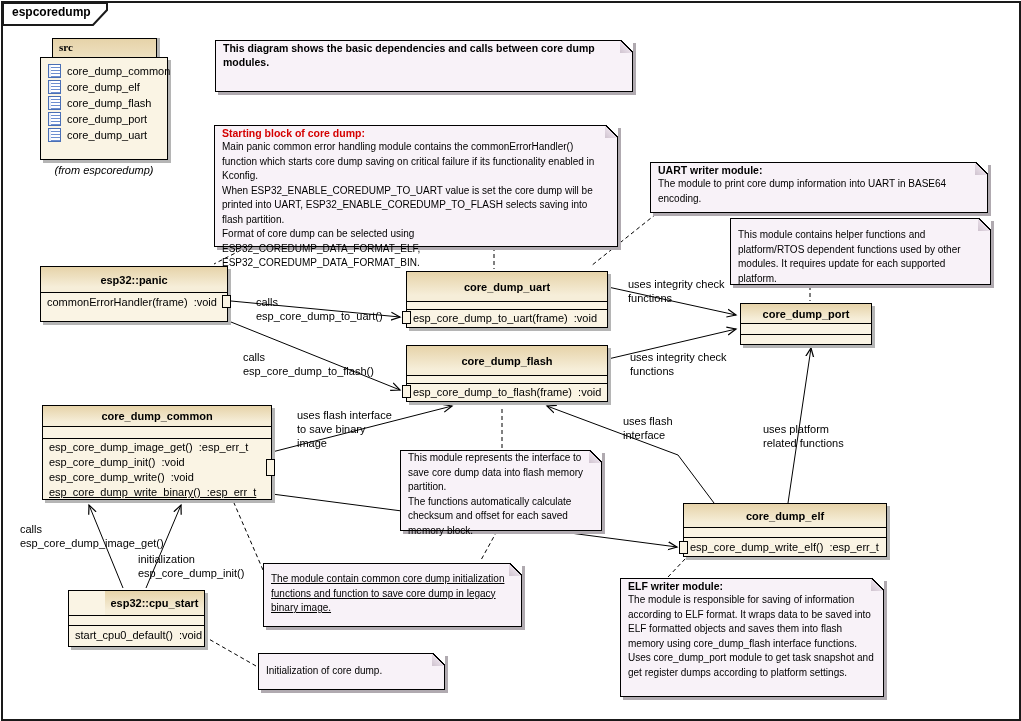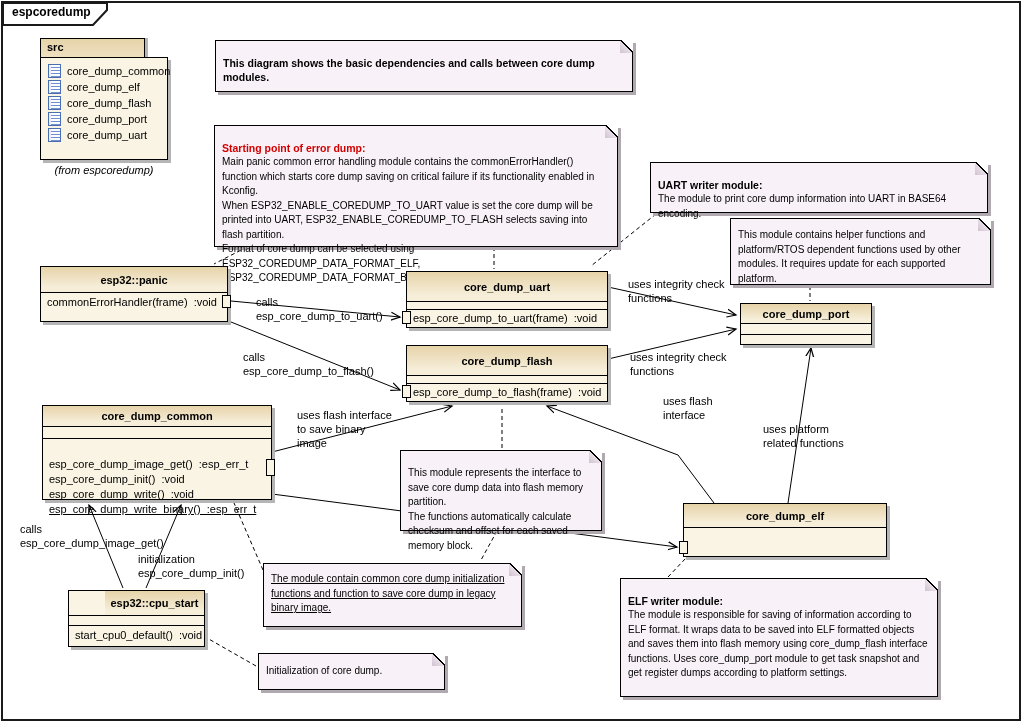--- a/index.html
+++ b/index.html
@@ -18,21 +18,21 @@
   .cls .hd{display:flex;align-items:center;justify-content:center;font-weight:bold;font-size:11px;
            background:linear-gradient(180deg,#e6d3a9 0%,#f6eed9 80%);box-sizing:border-box;}
   .cls .attrs{border-top:1px solid #000;box-sizing:border-box;}
   .cls .ops{border-top:1px solid #000;box-sizing:border-box;padding:2px 0 0 6px;}
   .op{font-size:11px;line-height:15px;white-space:pre;}
   .op.u{text-decoration:underline;}
   
   .port{position:absolute;border:1px solid #000;background:#faf4e4;box-sizing:border-box;z-index:3;}
   
   .note{position:absolute;border:1px solid #000;background:#f8f2f8;
-        box-shadow:3px 3px 0 #b0aab0;box-sizing:border-box;padding:15px 7px;z-index:2;}
+        box-shadow:3px 3px 0 #b0aab0;box-sizing:border-box;padding:0 7px;z-index:2;}
   .note::after{content:"";position:absolute;top:-1px;right:-1px;width:13px;height:13px;
         background:linear-gradient(225deg,#ffffff 0%,#ffffff 44%,#000 44%,#000 52%,#e8dee8 52%,#cfc3cf 100%);}
   .nhead{font-size:10.5px;font-weight:bold;line-height:14px;white-space:pre-line;}
   .nhead.red{color:#d40000;}
   .nbody{font-size:10px;line-height:14.5px;white-space:pre-line;}
   
   .pkg-tab{position:absolute;border:1px solid #000;box-sizing:border-box;
            background:linear-gradient(180deg,#e6d3a9,#f3e9cf);box-shadow:3px 0 0 #b5b5b5;
            font-weight:bold;font-size:11px;padding:2px 0 0 6px;z-index:2;}
   .pkg-body{position:absolute;border:1px solid #000;box-sizing:border-box;background:#faf4e4;
@@ -72,21 +72,21 @@
     <line x1="494" y1="247" x2="494" y2="269" stroke="#000" stroke-width="1" stroke-dasharray="4 3"></line>
     <line x1="656" y1="214" x2="591" y2="266" stroke="#000" stroke-width="1" stroke-dasharray="4 3"></line>
     <line x1="810" y1="286" x2="810" y2="301" stroke="#000" stroke-width="1" stroke-dasharray="4 3"></line>
     <line x1="502" y1="448" x2="502" y2="406" stroke="#000" stroke-width="1" stroke-dasharray="4 3"></line>
     <line x1="497" y1="531" x2="481" y2="560" stroke="#000" stroke-width="1" stroke-dasharray="4 3"></line>
     <line x1="263" y1="570" x2="234" y2="503" stroke="#000" stroke-width="1" stroke-dasharray="4 3"></line>
     <line x1="256" y1="666" x2="207" y2="638" stroke="#000" stroke-width="1" stroke-dasharray="4 3"></line>
     <line x1="668" y1="577" x2="686" y2="558" stroke="#000" stroke-width="1" stroke-dasharray="4 3"></line>
   </svg>
 
-  <div class="pkg-tab" style="left:40px;top:38px;width:105px;height:32px;">
+  <div class="pkg-tab" style="left:52px;top:38px;width:105px;height:32px;font-family:Liberation Serif, serif;">
     <span>src</span>
   </div>
   <div class="pkg-body" style="left:40px;top:57px;width:128px;height:103px;">
     <div class="pkg-item">
       <span class="doc-icon"></span>
       <span>core_dump_common</span>
     </div>
     <div class="pkg-item">
       <span class="doc-icon"></span>
       <span>core_dump_elf</span>
@@ -104,21 +104,21 @@
       <span>core_dump_uart</span>
     </div>
   </div>
   <div class="pkg-caption" style="left:44px;top:164px;width:120px;">(from espcoredump)</div>
 
   <div class="note" style="left:215px;top:40px;width:418px;height:52px;">
     <div class="nhead">This diagram shows the basic dependencies and calls between core dump modules.</div>
   </div>
 
   <div class="note" style="left:214px;top:125px;width:404px;height:122px;">
-    <div class="nhead red">Starting point of error dump:</div>
+    <div class="nhead red">Starting block of core dump:</div>
     <div class="nbody">Main panic  common error handling module contains the commonErrorHandler() function which starts core dump saving on critical failure if its functionality enabled in Kconfig.
 When ESP32_ENABLE_COREDUMP_TO_UART value is set the core dump will be printed into UART, ESP32_ENABLE_COREDUMP_TO_FLASH selects saving into flash partition.
 Format of core dump can be selected using ESP32_COREDUMP_DATA_FORMAT_ELF, ESP32_COREDUMP_DATA_FORMAT_BIN.</div>
   </div>
 
   <div class="note" style="left:650px;top:162px;width:338px;height:51px;">
     <div class="nhead">UART writer module:</div>
     <div class="nbody">The module to print core dump information into UART in BASE64 encoding.</div>
   </div>
 
@@ -132,21 +132,21 @@
   </div>
 
   <div class="note" style="left:263px;top:563px;width:259px;height:64px;padding-top:8px;text-decoration:underline;">
     <div class="nbody">The module contain common core dump initialization functions and function to save core dump in legacy binary image.</div>
   </div>
 
   <div class="note" style="left:258px;top:653px;width:187px;height:37px;padding-top:10px;">
     <div class="nbody">Initialization of core dump.</div>
   </div>
 
-  <div class="note" style="left:620px;top:578px;width:318px;height:119px;">
+  <div class="note" style="left:620px;top:578px;width:264px;height:119px;">
     <div class="nhead">ELF writer module:</div>
     <div class="nbody">The module is responsible for saving of information according to ELF format. It wraps data to be saved into ELF formatted objects and saves them into flash memory using core_dump_flash interface functions. Uses core_dump_port module to get task snapshot and get register dumps according to platform settings.</div>
   </div>
 
   <div class="cls" style="left:40px;top:266px;width:188px;height:56px;">
     <div class="hd" style="height:25px;">esp32::panic</div>
     <div class="ops" style="height:33px;">
       <div class="op">commonErrorHandler(frame)  :void</div>
     </div>
   </div>
@@ -163,37 +163,40 @@
     <div class="hd" style="height:29px;">core_dump_flash</div>
     <div class="attrs" style="height:8px;"></div>
     <div class="ops" style="height:18px;padding-top:1px;">
       <div class="op">esp_core_dump_to_flash(frame)  :void</div>
     </div>
   </div>
 
   <div class="cls" style="left:42px;top:405px;width:230px;height:95px;">
     <div class="hd" style="height:20px;">core_dump_common</div>
     <div class="attrs" style="height:12px;"></div>
-    <div class="ops" style="height:61px;padding-top:18px;">
+    <div class="ops" style="height:61px;padding-top:1px;">
       <div class="op">esp_core_dump_image_get()  :esp_err_t</div>
       <div class="op">esp_core_dump_init()  :void</div>
       <div class="op">esp_core_dump_write()  :void</div>
       <div class="op u">esp_core_dump_write_binary()  :esp_err_t</div>
     </div>
   </div>
 
   <div class="cls" style="left:740px;top:303px;width:132px;height:42px;">
     <div class="hd" style="height:19px;">core_dump_port</div>
     <div class="attrs" style="height:11px;"></div>
     <div class="ops" style="height:10px;padding:0;"></div>
   </div>
 
   <div class="cls" style="left:683px;top:503px;width:204px;height:54px;">
     <div class="hd" style="height:23px;">core_dump_elf</div>
     <div class="attrs" style="height:10px;"></div>
+    <div class="ops" style="height:19px;padding-top:2px;">
+      <div class="op">esp_core_dump_write_elf()  :esp_err_t</div>
+    </div>
   </div>
 
   <div class="cls" style="left:68px;top:590px;width:137px;height:57px;">
     <div class="hd" style="height:24px;margin-left:36px;">esp32::cpu_start</div>
     <div class="attrs" style="height:10px;"></div>
     <div class="ops" style="height:21px;padding-top:2px;">
       <div class="op">start_cpu0_default()  :void</div>
     </div>
   </div>
 
@@ -207,21 +210,21 @@
 esp_core_dump_to_uart()</div>
   <div class="elabel" style="left:243px;top:350px;">calls
 esp_core_dump_to_flash()</div>
   <div class="elabel" style="left:628px;top:277px;">uses integrity check
 functions</div>
   <div class="elabel" style="left:630px;top:350px;">uses integrity check
 functions</div>
   <div class="elabel" style="left:297px;top:408px;">uses flash interface
 to save binary
 image</div>
-  <div class="elabel" style="left:623px;top:394px;margin-left:40px;">uses flash
+  <div class="elabel" style="left:623px;top:414px;">uses flash
 interface</div>
   <div class="elabel" style="left:763px;top:422px;">uses platform
 related functions</div>
   <div class="elabel" style="left:20px;top:522px;">calls
 esp_core_dump_image_get()</div>
   <div class="elabel" style="left:138px;top:552px;">initialization
 esp_core_dump_init()</div>
 
   <div id="frame-border"></div>
   <div id="frame-tab">

